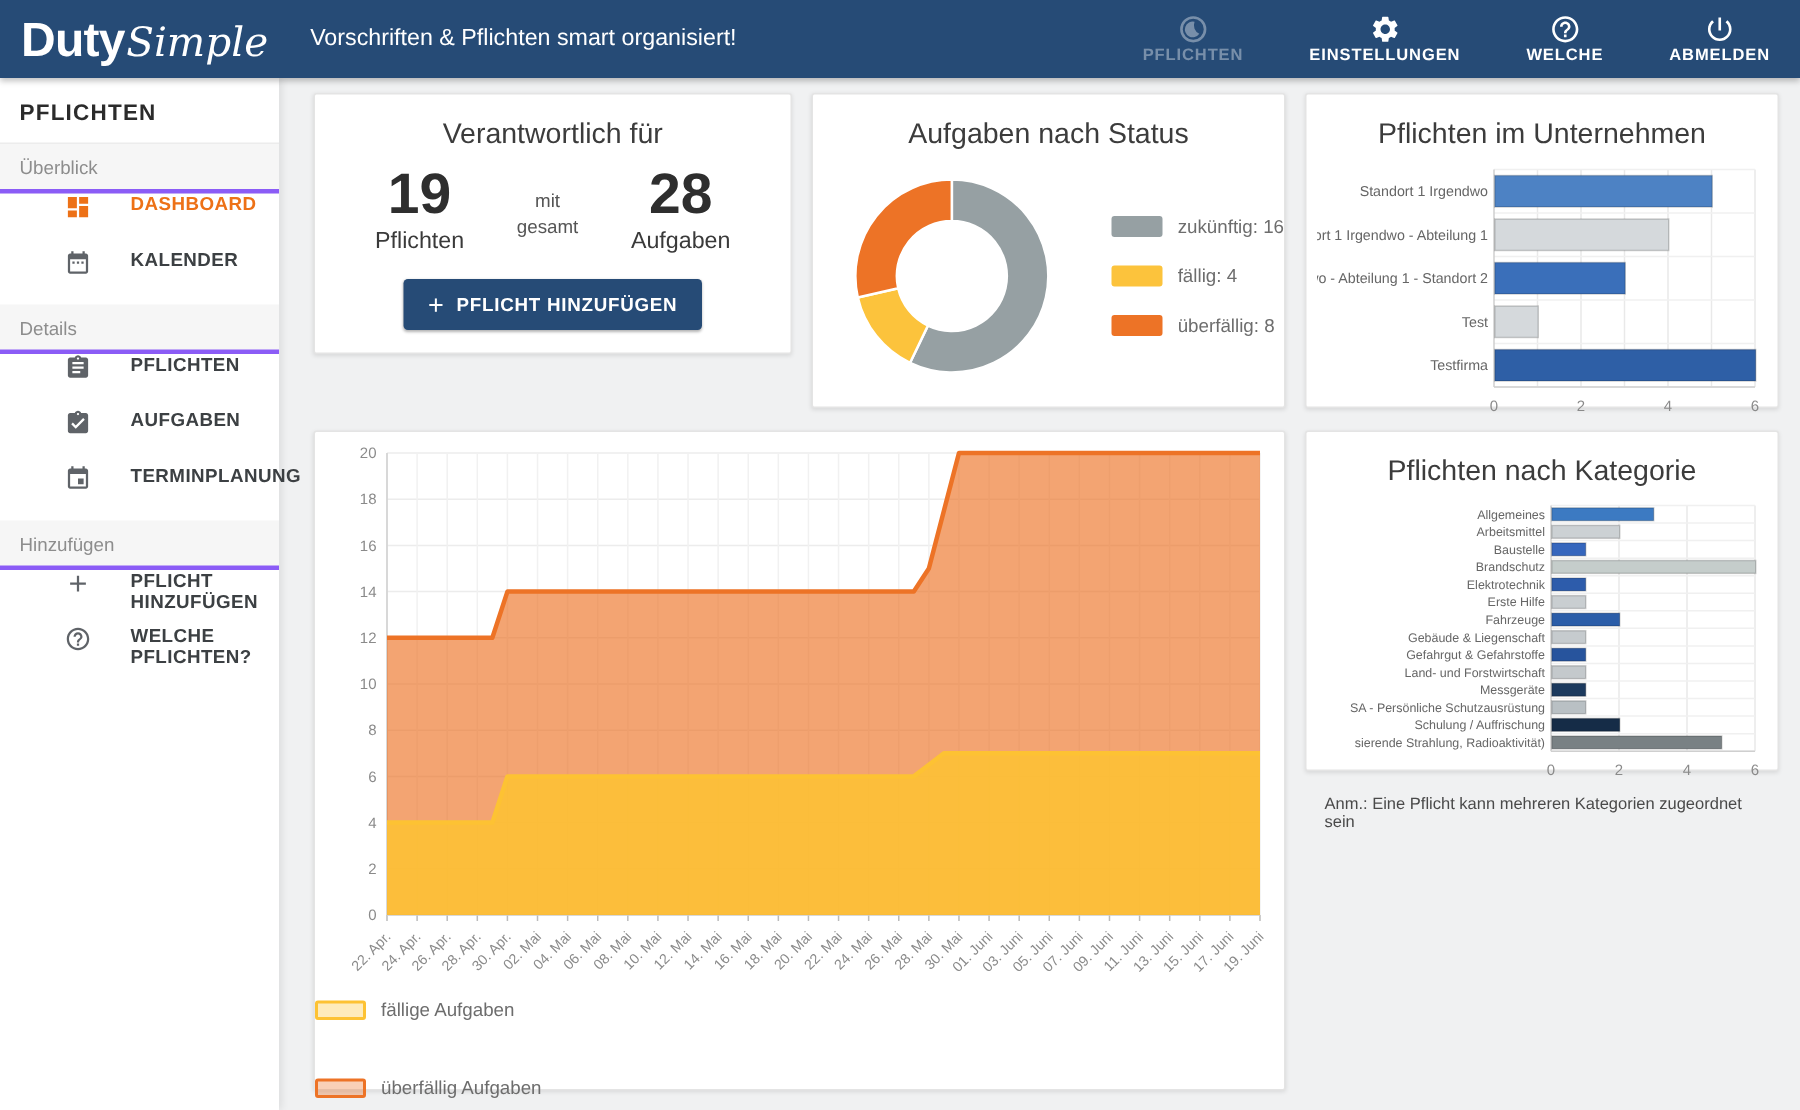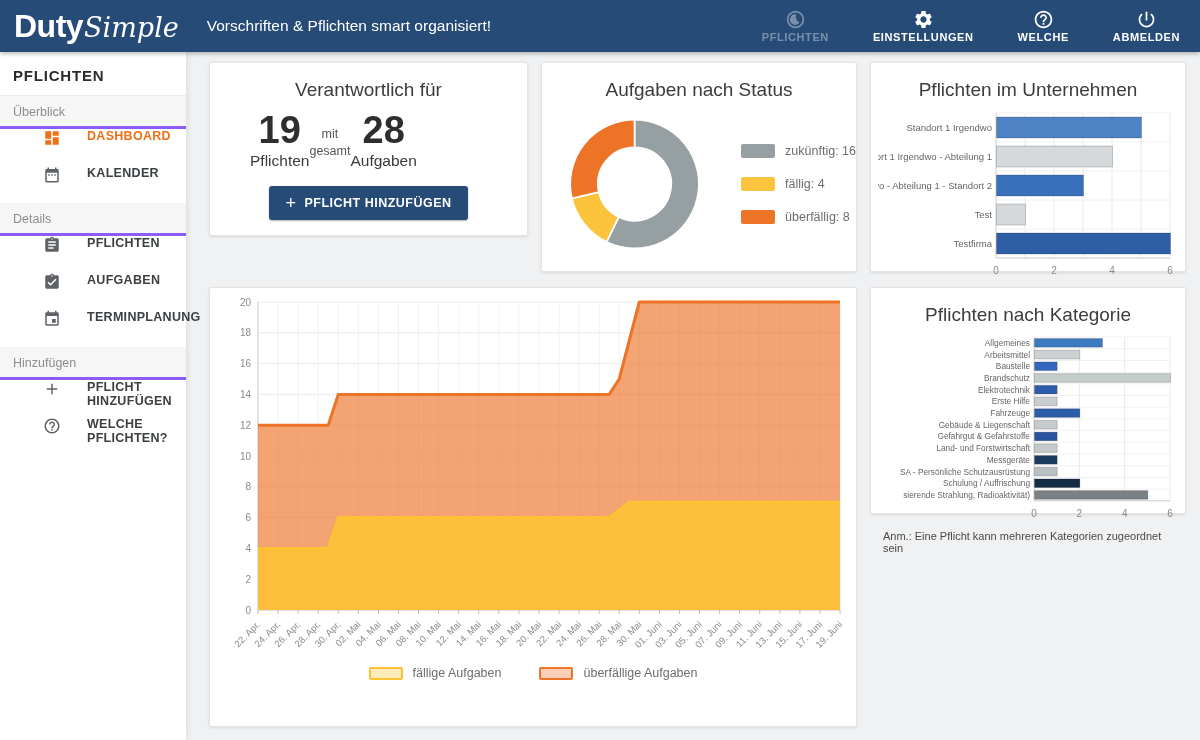--- a/index.html
+++ b/index.html
@@ -41,21 +41,21 @@
     border-radius:2px; box-shadow:0 1px 3px rgba(0,0,0,.10); }
   .card-title { text-align:center; font-size:19px; color:#3c3c3c; font-weight:400; margin-top:16px; }
 
   #card-responsible { left:23px; top:10px; width:319px; height:174px; }
   #card-status     { left:355px; top:10px; width:316px; height:210px; }
   #card-company    { left:684px; top:10px; width:316px; height:210px; }
   #card-area       { left:23px; top:235px; width:648px; height:440px; }
   #card-category   { left:684px; top:235px; width:316px; height:227px; }
 
   
-  .resp-row { display:flex; justify-content:flex-start; padding:10px 40px 0; }
+  .resp-row { display:flex; justify-content:space-between; padding:10px 40px 0; }
   .resp-col { text-align:center; }
   .big-num { font-size:38px; font-weight:700; color:#2e2e2e; line-height:1.05; }
   .num-label { font-size:15.5px; color:#3a3a3a; margin-top:1px; }
   .resp-mid { font-size:12.5px; color:#555; text-align:center; margin-top:15px; line-height:1.35; }
   .btn-row { text-align:center; margin-top:16px; }
   .navy-btn { display:inline-flex; align-items:center; gap:8px; background:#264b76;
     color:#fff; border:none; border-radius:3px; height:34px; padding:0 16px;
     font-family:"Liberation Sans", sans-serif; font-size:12.5px; font-weight:700;
     letter-spacing:.5px; cursor:pointer; box-shadow:0 1px 2px rgba(0,0,0,.3); }
   .btn-plus { font-size:18px; font-weight:400; line-height:1; }
@@ -64,21 +64,21 @@
   .donut-wrap { display:flex; align-items:center; margin-top:2px; }
   #donut-svg { margin-left:24px; }
   .legend-col { display:flex; flex-direction:column; gap:19px; margin-left:38px; }
   .legend-item { display:flex; align-items:center; gap:10px; }
   .sw { width:34px; height:14px; border-radius:2px; display:inline-block; }
   .sw-border { border:2px solid; width:34px; height:13px; }
   .lg-t { font-size:12.5px; color:#6d6d6d; white-space:nowrap; }
 
   .chart-center { display:block; margin:8px auto 0; }
   #area-svg { margin:6px 0 0 8px; display:block; }
-  .area-legend { display:flex; justify-content:center; gap:38px; margin-top:0; }
+  .area-legend { display:flex; justify-content:center; gap:38px; margin-top:0;flex-direction:column; }
   .note { font-size:11px; color:#4a4a4a; margin:8px 12px 0; }
   svg text { font-family:"Liberation Sans", sans-serif; }
 </style>
 </head>
 <body>
 
 <header class="navbar">
   <div class="logo">
     <span class="logo-bold">Duty</span>
     <span class="logo-script">Simple</span>
@@ -400,21 +400,21 @@
         <polygon points="40,254.4 110.24137931034483,254.4 120.27586206896552,223.60000000000002 391.2068965517241,223.60000000000002 411.2758620689655,208.2 622,208.2 622,316 40,316" fill="#fdc233" fill-opacity="0.88"></polygon>
         <polyline points="40,254.4 110.24137931034483,254.4 120.27586206896552,223.60000000000002 391.2068965517241,223.60000000000002 411.2758620689655,208.2 622,208.2" fill="none" stroke="#fdc233" stroke-width="3" stroke-linejoin="round"></polyline>
       </svg>
     <div class="area-legend" id="area-legend">
         <div class="legend-item">
           <span class="sw sw-border" style="background:#fdc23355;border-color:#fdc233"></span>
           <span class="lg-t">fällige Aufgaben</span>
         </div>
         <div class="legend-item">
           <span class="sw sw-border" style="background:#ed732655;border-color:#ed7326"></span>
-          <span class="lg-t">überfällige Aufgaben</span>
+          <span class="lg-t">überfällig Aufgaben</span>
         </div>
       </div>
   </section>
 
   <section class="card" id="card-category">
     <h2 class="card-title">Pflichten nach Kategorie</h2>
     <svg id="category-svg" class="chart-center" width="300" height="188" viewBox="0 0 300 188">
         <defs>
           <clipPath id="category-svg-clip">
             <rect x="0" y="0" width="154" height="172.79999999999998"></rect>

